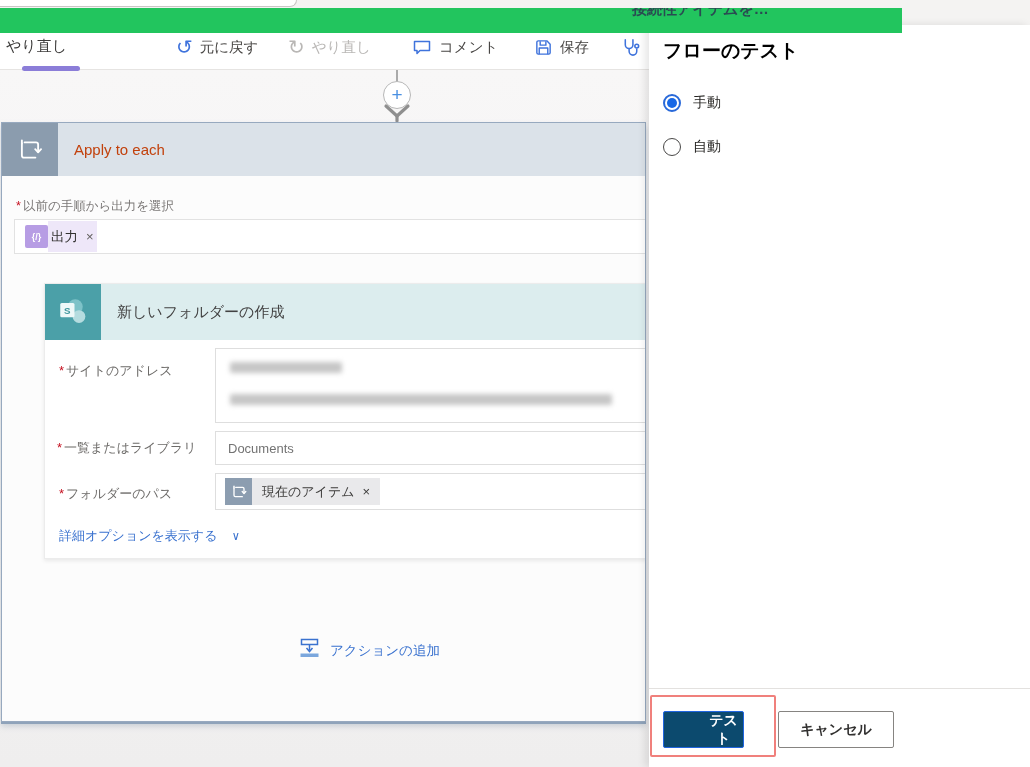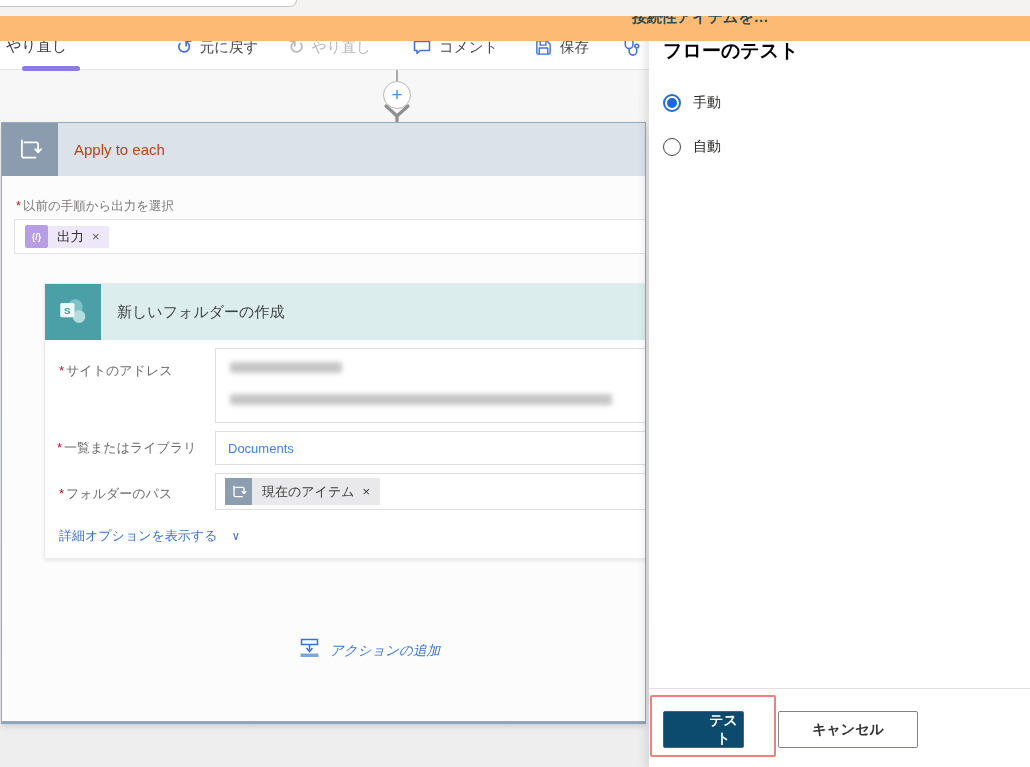--- a/index.html
+++ b/index.html
@@ -2,21 +2,21 @@
 <html><head>
 <meta charset="utf-8">
 <style>
   * { box-sizing: border-box; margin: 0; padding: 0; }
   html,body { width:1030px; height:767px; }
   body { font-family: "Liberation Sans", "DejaVu Sans", sans-serif; background:#fff; }
   #screen { position:relative; width:1030px; height:767px; overflow:hidden; background:#f4f3f2; }
   .abs { position:absolute; }
 
   
-  .bluebar { left:0; top:16px; width:1030px; height:25px; background:#fdba74; z-index:40; overflow:hidden; }
+  .bluebar { left:0; top:8px; width:902px; height:25px; background:#22c55e; z-index:40; overflow:hidden; }
   .bluebar .clipped { position:absolute; left:632px; top:-8px; font-size:15px; font-weight:700; color:#2a4b52; white-space:nowrap; }
   .whitetab { left:0; top:0; width:297px; height:7px; background:#ffffff; border-bottom:1px solid #c9c7c5; border-right:1px solid #c9c7c5; border-bottom-right-radius:7px; z-index:45; }
 
   
   .toolbar { left:0; top:25px; width:1030px; height:45px; background:#ffffff; border-bottom:1px solid #e6e4e2; z-index:10; }
   .flowname { position:absolute; left:6px; top:12px; font-size:15px; color:#3b3a39; }
   .tab-indicator { position:absolute; left:22px; top:41px; width:58px; height:5px; background:#8b7dd8; border-radius:3px; }
   .tbtn { position:absolute; top:9px; display:flex; align-items:center; gap:7px; height:26px; cursor:pointer; }
   .tbtn .glyph { font-size:20px; line-height:20px; color:#3f73dc; }
   .tbtn .lbl { font-size:14.5px; color:#484644; }
@@ -35,53 +35,53 @@
   .loop-cell { width:56px; height:53px; background:#8b9cae; display:flex; align-items:center; justify-content:center; flex:none; }
   .loop-band { flex:1; background:#dbe2e9; display:flex; align-items:center; }
   .loop-band .ttl { margin-left:16px; font-size:15px; color:#c2410c; }
 
   .req { color:#c50f1f; margin-right:2px; }
   .field-label { font-size:13px; color:#6d6b69; white-space:nowrap; }
   .out-label { position:absolute; left:14px; top:75px; font-size:12.5px; color:#7a7776; }
   .out-input { position:absolute; left:12px; top:96px; width:632px; height:35px; background:#fff; border:1px solid #e2e2e2; display:flex; align-items:center; padding-left:10px; cursor:text; }
   .token { display:flex; align-items:center; height:23px; }
   .token .badge { width:23px; height:23px; background:#b79de4; border-radius:2px; color:#fff; font-size:9px; font-weight:700; display:flex; align-items:center; justify-content:center; flex:none; }
-  .token .pill { height:22px; background:#eee7f9; display:flex; align-items:center; gap:8px; padding:0 9px; font-size:13.5px; color:#323130; }
+  .token .pill { height:31px; background:#eee7f9; display:flex; align-items:center; gap:8px; padding:0 3px; font-size:13.5px; color:#323130; }
   .token .x { font-size:13px; color:#605e5c; cursor:pointer; }
 
   
   .inner-card { position:absolute; left:42px; top:160px; width:604px; height:276px; background:#fff; border:1px solid #ececec; box-shadow:0 2px 4px rgba(0,0,0,.08); }
   .sp-header { position:absolute; left:0; top:0; width:100%; height:56px; display:flex; cursor:pointer; }
   .sp-cell { width:56px; height:56px; background:#4ba0a8; flex:none; display:flex; align-items:center; justify-content:center; }
   .sp-band { flex:1; background:#dcedee; display:flex; align-items:center; }
   .sp-band .ttl { margin-left:16px; font-size:15px; color:#424242; }
 
   .inp { position:absolute; background:#fff; border:1px solid #dedede; }
   .redacted { position:absolute; background:#c6c6c6; border-radius:2px; filter:blur(2.5px); }
-  .val-text { font-size:13px; color:#3b82f6; }
+  .val-text { font-size:13px; color:#737373; }
   .sp-token { display:flex; align-items:flex-start; height:27px; }
   .sp-token .badge2 { width:27px; height:27px; background:#8c9db0; display:flex; align-items:center; justify-content:center; flex:none; }
   .sp-token .pill2 { height:27px; background:#e9e9eb; display:flex; align-items:center; gap:8px; padding:0 10px; font-size:13px; color:#3b3a39; }
   .link { font-size:13px; color:#3a72cf; cursor:pointer; white-space:nowrap;font-family:Liberation Mono, monospace; }
-  .add-action { position:absolute; left:296px; top:514px; display:flex; align-items:center; gap:9px; cursor:pointer;font-style:italic; }
+  .add-action { position:absolute; left:296px; top:514px; display:flex; align-items:center; gap:9px; cursor:pointer; }
   .add-action .lbl { font-size:13.5px; color:#3a72cf; }
 
   
   .panel { left:649px; top:25px; width:381px; height:742px; background:#ffffff; z-index:20; box-shadow:-4px 0 8px rgba(0,0,0,.10); }
   .panel-title { position:absolute; left:14px; top:13px; font-size:19px; font-weight:700; color:#000000; }
   .radio-row { position:absolute; left:14px; display:flex; align-items:center; gap:12px; cursor:pointer; }
   .radio { width:18px; height:18px; border-radius:50%; border:1.5px solid #494847; background:#fff; display:flex; align-items:center; justify-content:center; flex:none; }
   .radio.sel { border:2px solid #2969d9; }
   .radio .dot { width:10px; height:10px; border-radius:50%; background:transparent; }
   .radio.sel .dot { background:#1868e6; }
   .radio-lbl { font-size:14px; color:#242321; }
   .panel-divider { position:absolute; left:0; top:663px; width:100%; height:1px; background:#e3e1df; }
   .btn { position:absolute; top:686px; height:37px; border-radius:2px; font-size:14px; font-weight:600; display:flex; align-items:center; justify-content:center; cursor:pointer; font-family:inherit; }
   .btn-test { left:14px; width:81px; background:#0c4a6e; color:#ffffff; border:1px solid #2065e0;padding-left:40px; }
-  .btn-cancel { left:129px; width:140px; background:#ffffff; color:#323130; border:1px solid #868481; }
+  .btn-cancel { left:129px; width:116px; background:#ffffff; color:#323130; border:1px solid #868481; }
   .annotation { position:absolute; left:1px; top:670px; width:126px; height:62px; border:2px solid #f0807c; border-radius:2px; z-index:25; pointer-events:none; }
 </style>
 </head>
 <body>
 
 <div id="screen">
 
   <div class="abs bluebar">
     <span class="clipped">接続性アイテムを…</span>
   </div>

